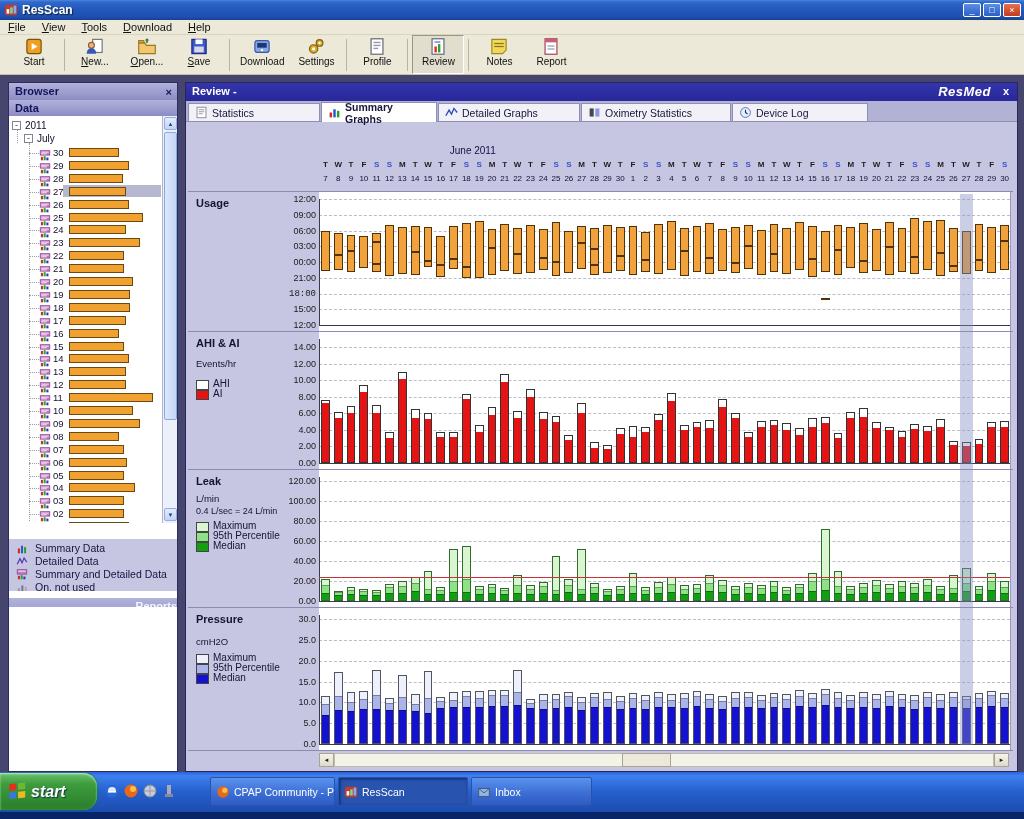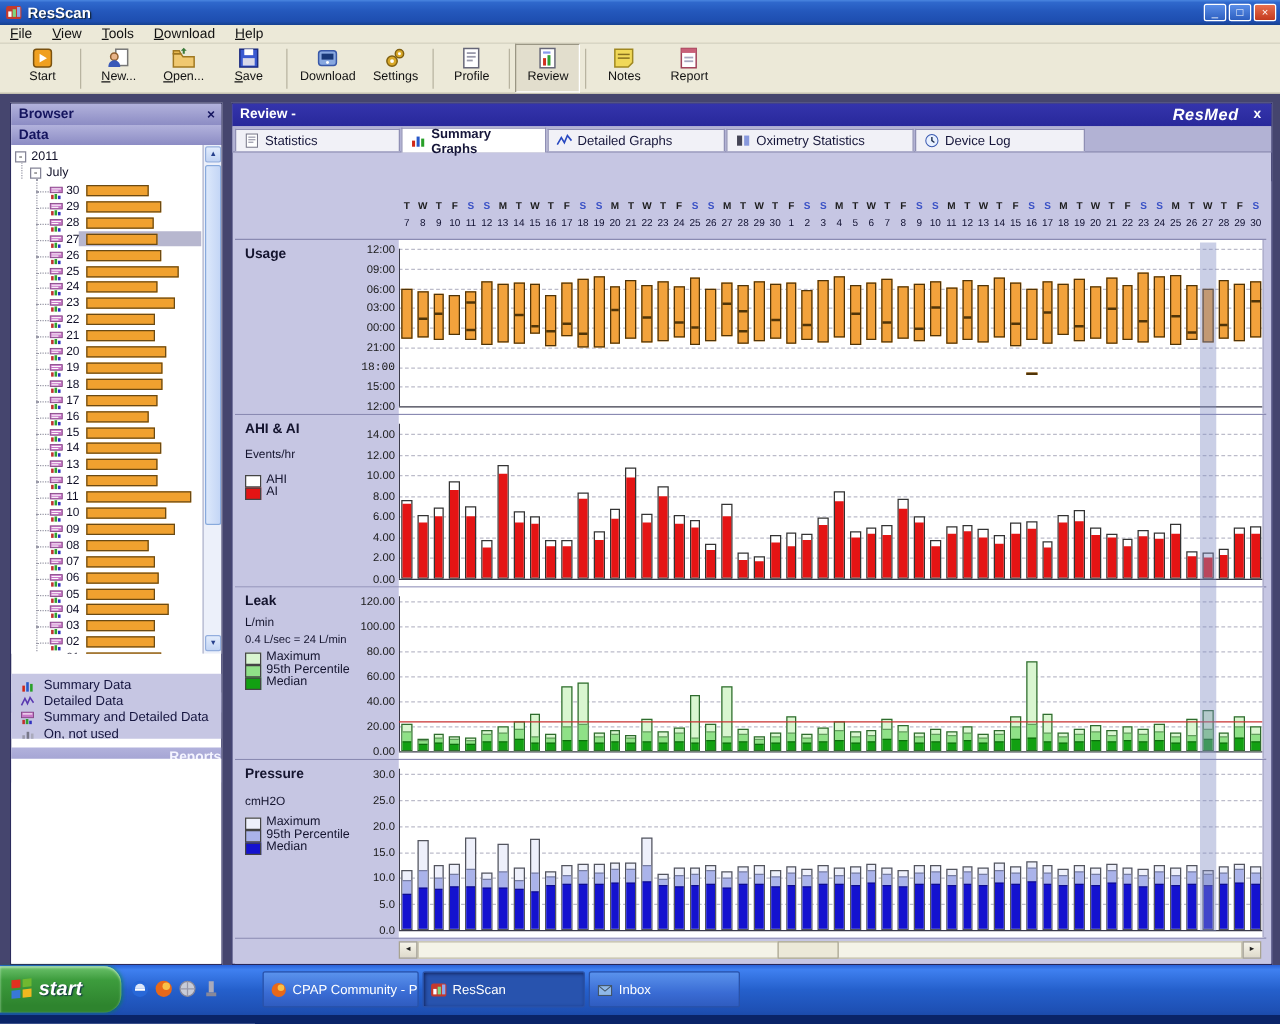--- a/index.html
+++ b/index.html
@@ -637,20 +637,21 @@
         <div class="tab" style="left: 546px; width: 136px;">
           <span class="tabicon"><svg width="100%" height="100%" viewBox="0 0 16 16">
               <circle cx="8" cy="8" r="6" fill="#e8f0ff" stroke="#3858b0"></circle>
               <path d="M8 4.5V8l2.5 1.8" stroke="#203050" fill="none" stroke-width="1.4"></path>
             </svg></span>
           <span>Device Log</span>
         </div>
       </div>
     <div id="chartregion">
         <div class="crow" id="dhdr" style="top: 0px; height: 47px;">
+          <div class="mon" style="left: 131px; width: 307.556px;">June 2011</div>
           <div class="dlet" style="left: 131px; width: 12.8148px;">T</div>
           <div class="dnum" style="left: 131px; width: 12.8148px;">7</div>
           <div class="dlet" style="left: 143.815px; width: 12.8148px;">W</div>
           <div class="dnum" style="left: 143.815px; width: 12.8148px;">8</div>
           <div class="dlet" style="left: 156.63px; width: 12.8148px;">T</div>
           <div class="dnum" style="left: 156.63px; width: 12.8148px;">9</div>
           <div class="dlet" style="left: 169.444px; width: 12.8148px;">F</div>
           <div class="dnum" style="left: 169.444px; width: 12.8148px;">10</div>
           <div class="dlet we" style="left: 182.259px; width: 12.8148px;">S</div>
           <div class="dnum" style="left: 182.259px; width: 12.8148px;">11</div>

